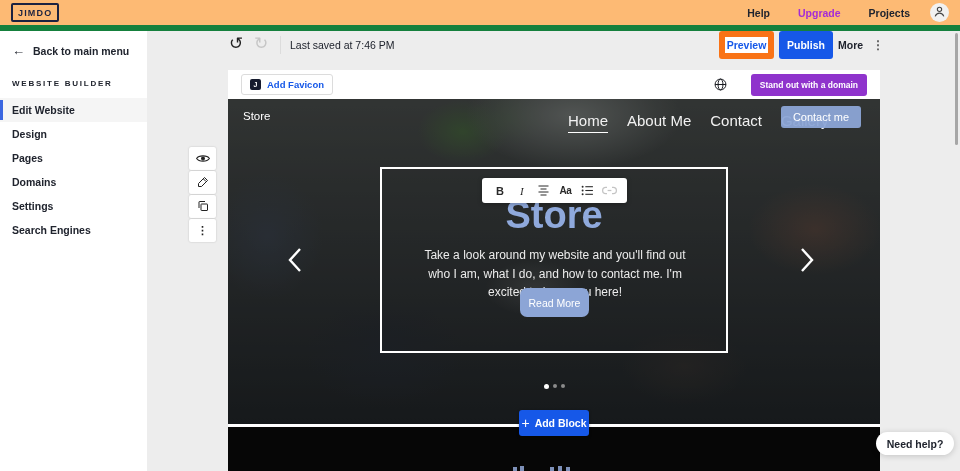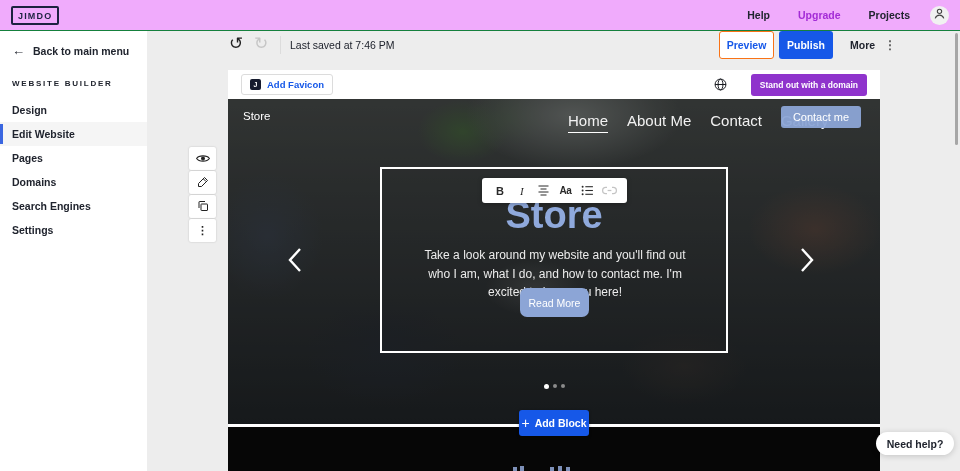--- a/index.html
+++ b/index.html
@@ -1,22 +1,22 @@
 <!DOCTYPE html>
 <html><head>
 <meta charset="utf-8">
 <style>
   * { margin:0; padding:0; box-sizing:border-box; }
   html,body { width:960px; height:471px; }
   body { font-family:"Liberation Sans", sans-serif; background:#ededed; overflow:hidden; }
   .app { position:relative; width:960px; height:471px; background:#ededed; overflow:hidden; }
 
   
-  .topbar { position:absolute; left:0; top:0; width:960px; height:31px; background:#f0abfc;
-            border-bottom:1px solid #15803d; display:flex; align-items:center; padding:0 11px; z-index:40; }
+  .topbar { position:absolute; left:0; top:0; width:960px; height:31px; background:#fdba74;
+            border-bottom:6px solid #15803d; display:flex; align-items:center; padding:0 11px; z-index:40; }
   .logo-box { border:2px solid #1C2240; color:#1C2240; font-size:9px; font-weight:bold;
               letter-spacing:.13em; padding:3px 5px 2px; border-radius:2px; }
   .topbar .spacer { flex:1; }
   .top-link { font-size:10.5px; font-weight:bold; color:#20242E; margin-left:28px; cursor:pointer; }
   .top-link.upgrade { color:#A32BD6; }
   .avatar { margin-left:20px; width:19px; height:19px; border-radius:50%; background:#f1f1f1;
             display:flex; align-items:center; justify-content:center; cursor:pointer; }
 
   
   .sidebar { position:absolute; left:0; top:31px; width:147px; height:440px; background:#fff; z-index:30; }
@@ -28,27 +28,27 @@
                font-weight:bold; color:#20242E; position:relative; cursor:pointer; }
   .side-item.active { background:#f5f5f5; }
   .side-item.active::before { content:""; position:absolute; left:0; top:2px; bottom:2px; width:3px; background:#3A66E0; }
 
   
   .tb-undo { position:absolute; left:229px; top:33px; font-size:17px; color:#222; cursor:pointer; }
   .tb-redo { position:absolute; left:254px; top:33px; font-size:17px; color:#c6c6c6; cursor:pointer; }
   .tb-divider { position:absolute; left:280px; top:36px; width:1px; height:18px; background:#dcdcdc; }
   .tb-saved { position:absolute; left:290px; top:39px; font-size:10.5px; color:#20242E; }
   .btn-preview { position:absolute; left:719px; top:31px; width:55px; height:28px; background:#fff;
-                 border:1px solid #f97316; border-radius:3px; color:#1658E8; font-size:10.5px; font-weight:bold;
+                 border:6px solid #f97316; border-radius:3px; color:#1658E8; font-size:10.5px; font-weight:bold;
                  display:flex; align-items:center; justify-content:center; cursor:pointer; }
   .btn-publish { position:absolute; left:779px; top:31px; width:54px; height:28px; background:#1658E8;
                  border-radius:3px; color:#fff; font-size:10.5px; font-weight:bold;
                  display:flex; align-items:center; justify-content:center; cursor:pointer; }
   .more-group { position:absolute; left:838px; top:36px; height:18px; display:flex; align-items:center; gap:9px;
-                font-size:10.5px; font-weight:bold; color:#20242E; cursor:pointer;margin-left:12px; }
+                font-size:10.5px; font-weight:bold; color:#20242E; cursor:pointer; }
   .more-dots { font-size:12px; color:#555; letter-spacing:0; }
 
   
   .favicon-bar { position:absolute; left:228px; top:70px; width:652px; height:29px; background:#fff;
                  display:flex; align-items:center; padding:0 13px; z-index:10;gap:24px; }
   .add-favicon { display:flex; align-items:center; gap:6px; border:1px solid #dcdcdc; border-radius:3px;
                  background:#fff; padding:4px 8px; cursor:pointer; }
   .fav-square { width:11px; height:11px; background:#161B2E; border-radius:2px; color:#fff; font-size:7px;
                 font-weight:bold; display:flex; align-items:center; justify-content:center; }
   .fav-label { font-size:9.5px; font-weight:bold; color:#1658E8; }
@@ -149,37 +149,37 @@
       </span>
     </div>
   </header>
 
   <aside class="sidebar">
     <div class="back-row">
       <span class="back-arrow">←</span>
       <span>Back to main menu</span>
     </div>
     <div class="section-title">WEBSITE BUILDER</div>
-    <div class="side-item">
-      <span>Design</span>
-    </div>
     <div class="side-item active">
       <span>Edit Website</span>
     </div>
     <div class="side-item">
+      <span>Design</span>
+    </div>
+    <div class="side-item">
       <span>Pages</span>
     </div>
     <div class="side-item">
       <span>Domains</span>
     </div>
     <div class="side-item">
+      <span>Settings</span>
+    </div>
+    <div class="side-item">
       <span>Search Engines</span>
-    </div>
-    <div class="side-item">
-      <span>Settings</span>
     </div>
   </aside>
 
   <span class="tb-undo">
     <span>↺</span>
   </span>
   <span class="tb-redo">
     <span>↻</span>
   </span>
   <div class="tb-divider"></div>

